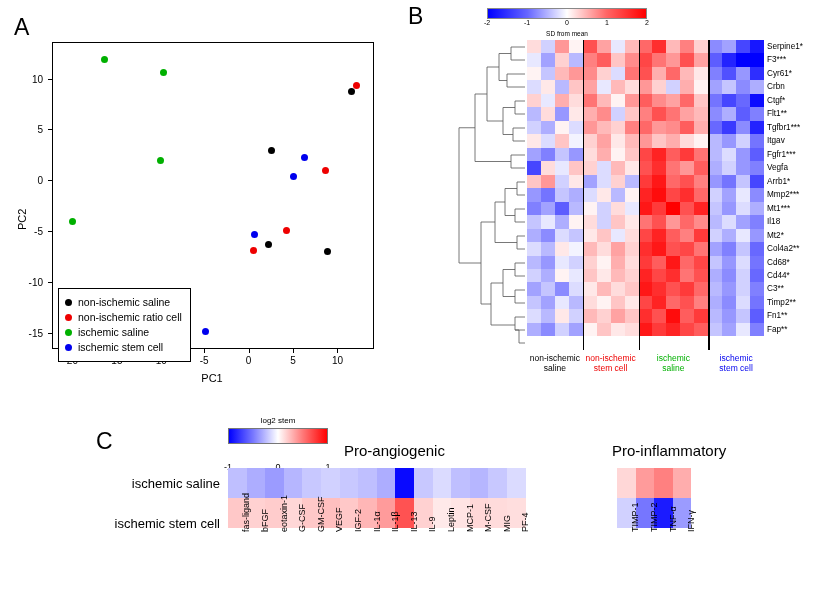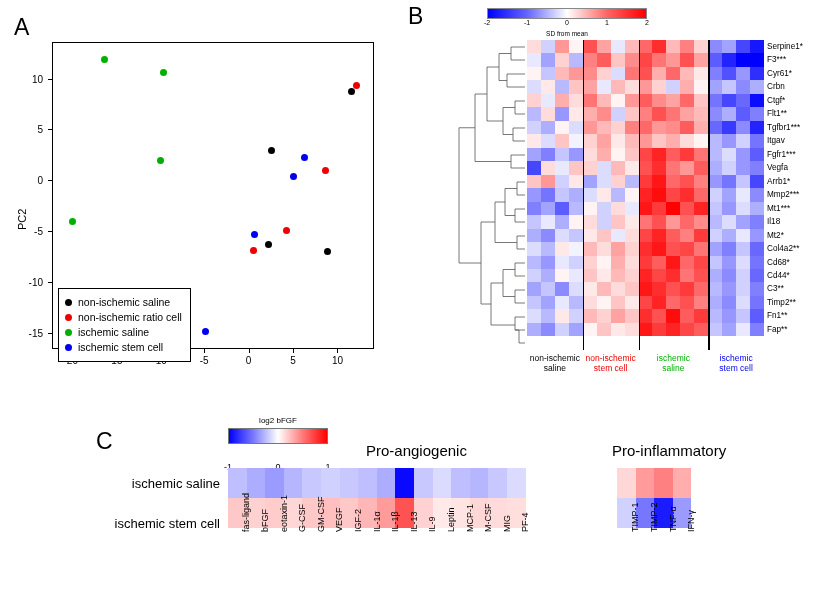--- a/index.html
+++ b/index.html
@@ -94,20 +94,21 @@
       <div class="pca-pt" title="non-ischemic stem cell" style="left: 303.111px; top: 42.7px; background: rgb(238, 0, 0);"></div>
       <div class="pca-pt" title="ischemic saline" style="left: 19.5556px; top: 178.933px; background: rgb(0, 176, 0);"></div>
       <div class="pca-pt" title="ischemic saline" style="left: 51.5556px; top: 16.2667px; background: rgb(0, 176, 0);"></div>
       <div class="pca-pt" title="ischemic saline" style="left: 107.556px; top: 117.933px; background: rgb(0, 176, 0);"></div>
       <div class="pca-pt" title="ischemic saline" style="left: 110.222px; top: 29.4833px; background: rgb(0, 176, 0);"></div>
       <div class="pca-pt" title="ischemic stem cell" style="left: 152px; top: 288.733px; background: rgb(0, 0, 238);"></div>
       <div class="pca-pt" title="ischemic stem cell" style="left: 201.778px; top: 191.133px; background: rgb(0, 0, 238);"></div>
       <div class="pca-pt" title="ischemic stem cell" style="left: 240px; top: 133.183px; background: rgb(0, 0, 238);"></div>
       <div class="pca-pt" title="ischemic stem cell" style="left: 251.556px; top: 114.883px; background: rgb(0, 0, 238);"></div>
     </div>
+  <div class="axis-title-x">PC1</div>
   <div class="axis-title-y" style="left:16px;top:230px;">PC2</div>
   <div class="pca-legend" id="pcaLegend" style="left:58px;top:288px;">
       <div class="row">
         <span class="dot" style="background: rgb(0, 0, 0);"></span>
         <span style="color: rgb(0, 0, 0); text-align: right;">non-ischemic saline</span>
       </div>
       <div class="row">
         <span class="dot" style="background: rgb(238, 0, 0);"></span>
         <span style="color: rgb(0, 0, 0);">non-ischemic ratio cell</span>
       </div>
@@ -627,29 +628,29 @@
       <div class="grp-lab" style="left: 303.235px; width: 55.7647px; color: rgb(0, 0, 238);">
         <div>ischemic</div>
         <div>stem cell</div>
       </div>
     </div>
 </div>
 
 <div id="panelC">
   <div class="panel-letter letter">C</div>
   <div class="cbar-c">
-    <div class="cap"><span>log2 bFGF</span></div>
+    <div class="cap"><span>log2 stem</span></div>
     <div class="grad" id="cbarCgrad" style="background: linear-gradient(to right, rgb(0, 0, 255), rgb(122, 122, 255), rgb(255, 255, 255), rgb(255, 122, 122), rgb(255, 0, 0));"></div>
     <div id="cbarCticks" style="position:relative;">
         <div class="tk" style="left: 0%;">-1</div>
         <div class="tk" style="left: 50%;">0</div>
         <div class="tk" style="left: 100%;">1</div>
       </div>
   </div>
-  <div class="sec-title" style="left:366px;top:42px;">Pro-angiogenic</div>
+  <div class="sec-title" style="left:344px;top:42px;">Pro-angiogenic</div>
   <div class="sec-title" style="left:612px;top:42px;">Pro-inflammatory</div>
   <div class="rowlabel" style="left:80px;top:76px;width:140px;">ischemic saline</div>
   <div class="rowlabel" style="left:60px;top:116px;width:160px;">ischemic stem cell</div>
   <div class="heatC" id="heatCleft" style="left:228px;top:68px;">
       <div class="hc-row">
         <div class="hc-cell" style="width: 18.6px; background: rgb(191, 191, 255);"></div>
         <div class="hc-cell" style="width: 18.6px; background: rgb(173, 173, 255);"></div>
         <div class="hc-cell" style="width: 18.6px; background: rgb(155, 155, 255);"></div>
         <div class="hc-cell" style="width: 18.6px; background: rgb(182, 182, 255);"></div>
         <div class="hc-cell" style="width: 18.6px; background: rgb(200, 200, 255);"></div>

